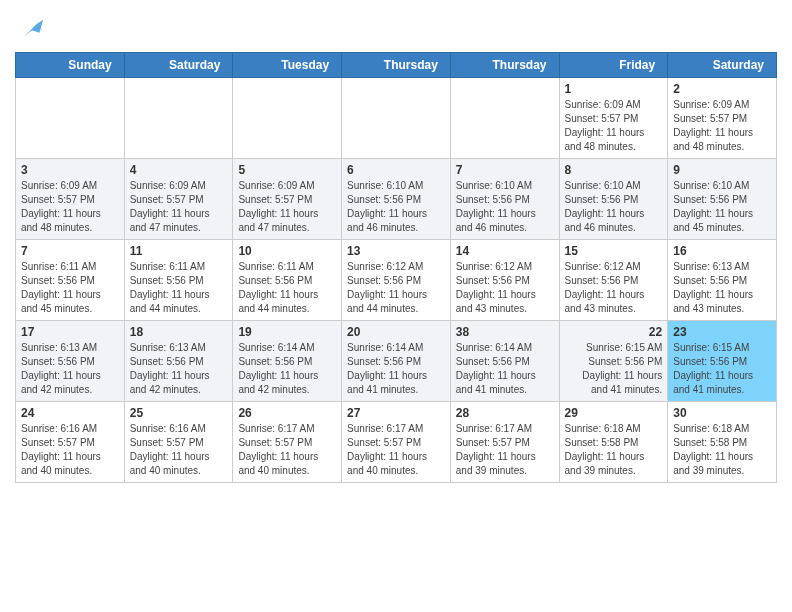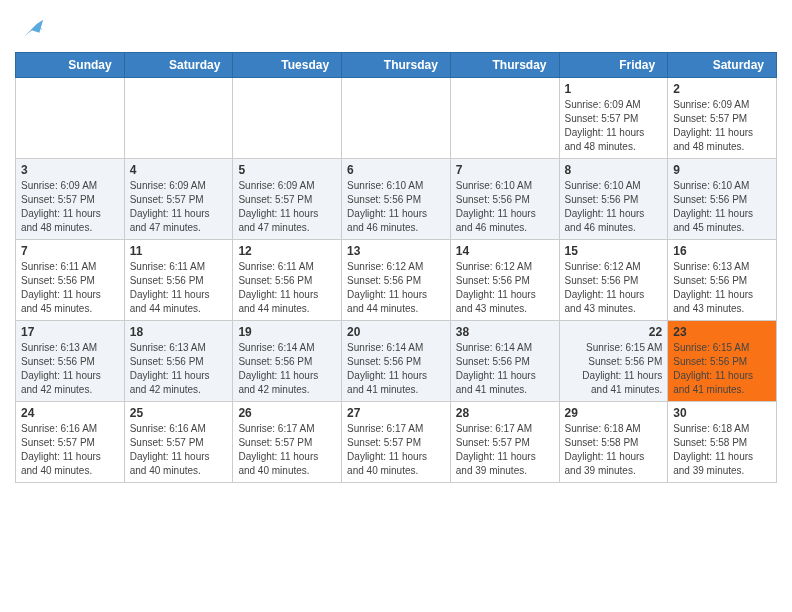--- a/index.html
+++ b/index.html
@@ -204,21 +204,21 @@
 and 45 minutes.</div>
         </td>
         <td>
           <span class="day-number">11</span>
           <div class="day-info" style="white-space: pre-line;">Sunrise: 6:11 AM
 Sunset: 5:56 PM
 Daylight: 11 hours
 and 44 minutes.</div>
         </td>
         <td>
-          <span class="day-number">12</span>
+          <span class="day-number">10</span>
           <div class="day-info" style="white-space: pre-line;">Sunrise: 6:11 AM
 Sunset: 5:56 PM
 Daylight: 11 hours
 and 44 minutes.</div>
         </td>
         <td>
           <span class="day-number">13</span>
           <div class="day-info" style="white-space: pre-line;">Sunrise: 6:12 AM
 Sunset: 5:56 PM
 Daylight: 11 hours
@@ -282,21 +282,21 @@
 Daylight: 11 hours
 and 41 minutes.</div>
         </td>
         <td style="background: rgb(240, 244, 249); text-align: right;">
           <span class="day-number">22</span>
           <div class="day-info" style="white-space: pre-line;">Sunrise: 6:15 AM
 Sunset: 5:56 PM
 Daylight: 11 hours
 and 41 minutes.</div>
         </td>
-        <td style="background: #f97316;">
+        <td style="background: #7dd3fc;">
           <span class="day-number">23</span>
           <div class="day-info" style="white-space: pre-line;">Sunrise: 6:15 AM
 Sunset: 5:56 PM
 Daylight: 11 hours
 and 41 minutes.</div>
         </td>
       </tr>
       <tr>
         <td>
           <span class="day-number">24</span>

